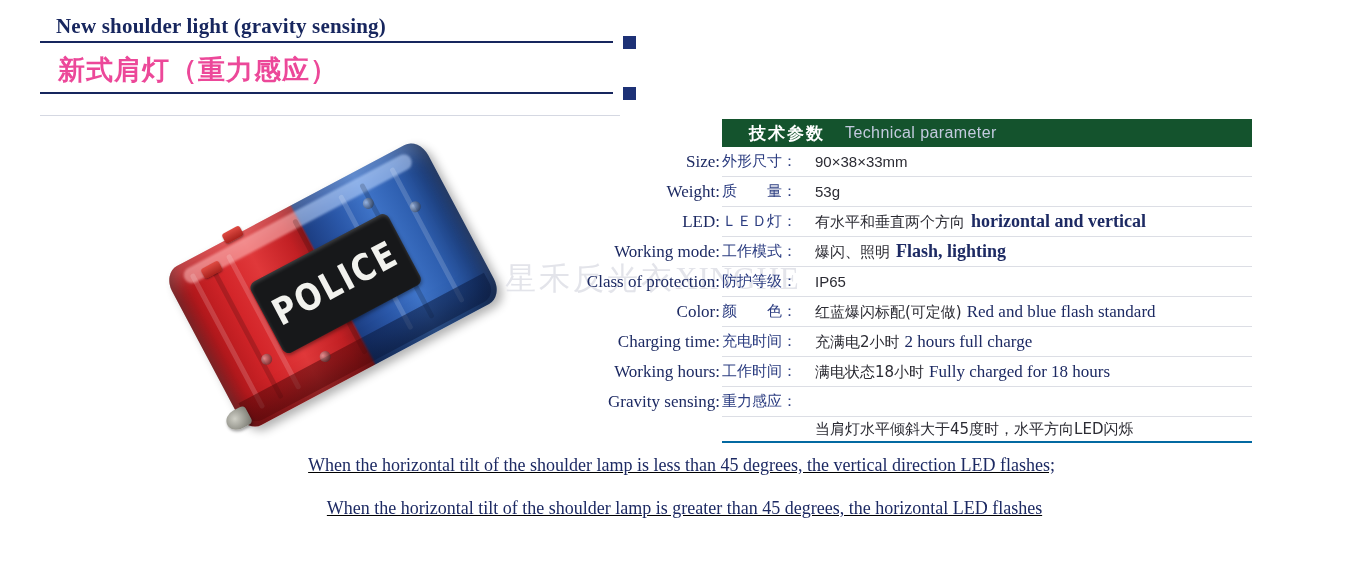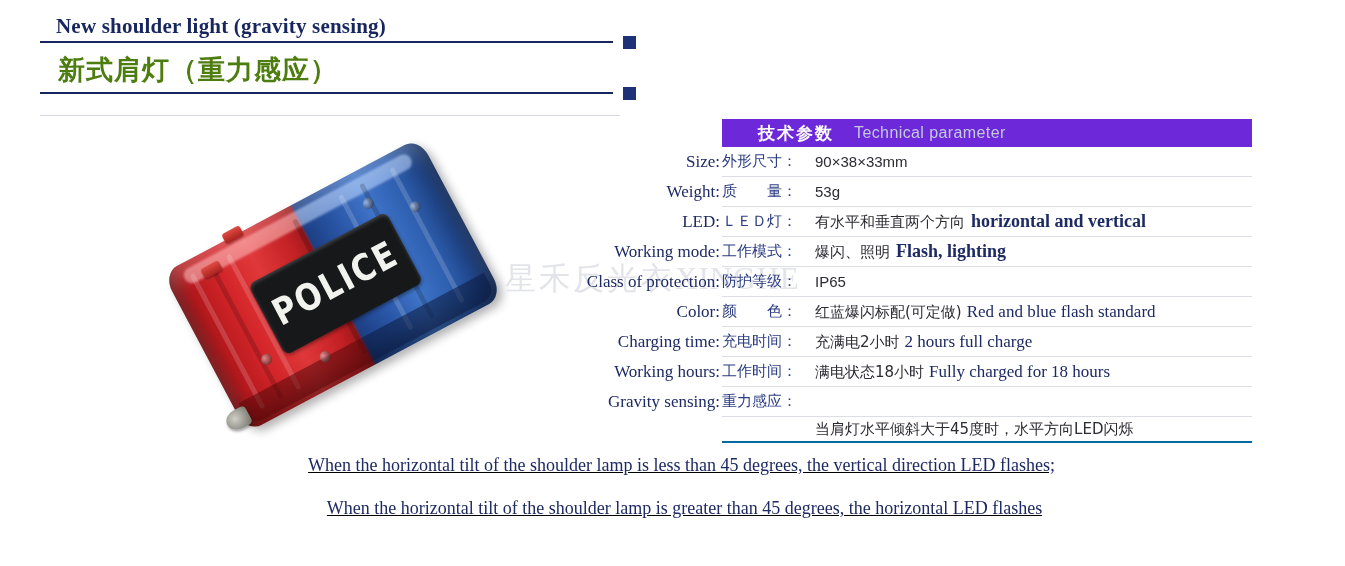--- a/index.html
+++ b/index.html
@@ -20,21 +20,21 @@
     font-size:21px; font-weight:bold; color:#17265e;
     letter-spacing:.2px; white-space:nowrap;
   }
   #rule-top {
     position:absolute; left:40px; top:41px; width:573px; height:0;
     border-top:2px solid #17265e;
   }
   #title-zh {
     position:absolute; left:58px; top:52px;
     font-family:"DejaVu Sans", sans-serif;
-    font-size:27px; font-weight:bold; color:#4d7c0f;
+    font-size:27px; font-weight:bold; color:#ec4899;
     letter-spacing:1px; white-space:nowrap;
   }
   #rule-mid {
     position:absolute; left:40px; top:92px; width:573px; height:0;
     border-top:2px solid #17265e;
   }
   #rule-light {
     position:absolute; left:40px; top:115px; width:580px; height:0;
     border-top:1px solid #d5d8e2;
   }
@@ -127,22 +127,22 @@
     pointer-events:none;
   }
   #watermark .wm-latin {
     font-family:"Liberation Serif", serif;
     letter-spacing:1px;
   }
 
   
   #spec-panel { position:absolute; left:722px; top:119px; width:530px; }
   #spec-header {
-    height:28px; background:#6d28d9;
-    display:flex; align-items:center; padding-left:36px;
+    height:28px; background:#14532d;
+    display:flex; align-items:center; padding-left:27px;
   }
   #spec-header-zh {
     font-family:"DejaVu Sans", sans-serif;
     font-size:17px; font-weight:bold; color:#ffffff; letter-spacing:2px;
   }
   #spec-header-en {
     font-family:"Liberation Sans", sans-serif;
     font-size:16px; color:#c3cade; letter-spacing:.4px;
     margin-left:20px;
   }

